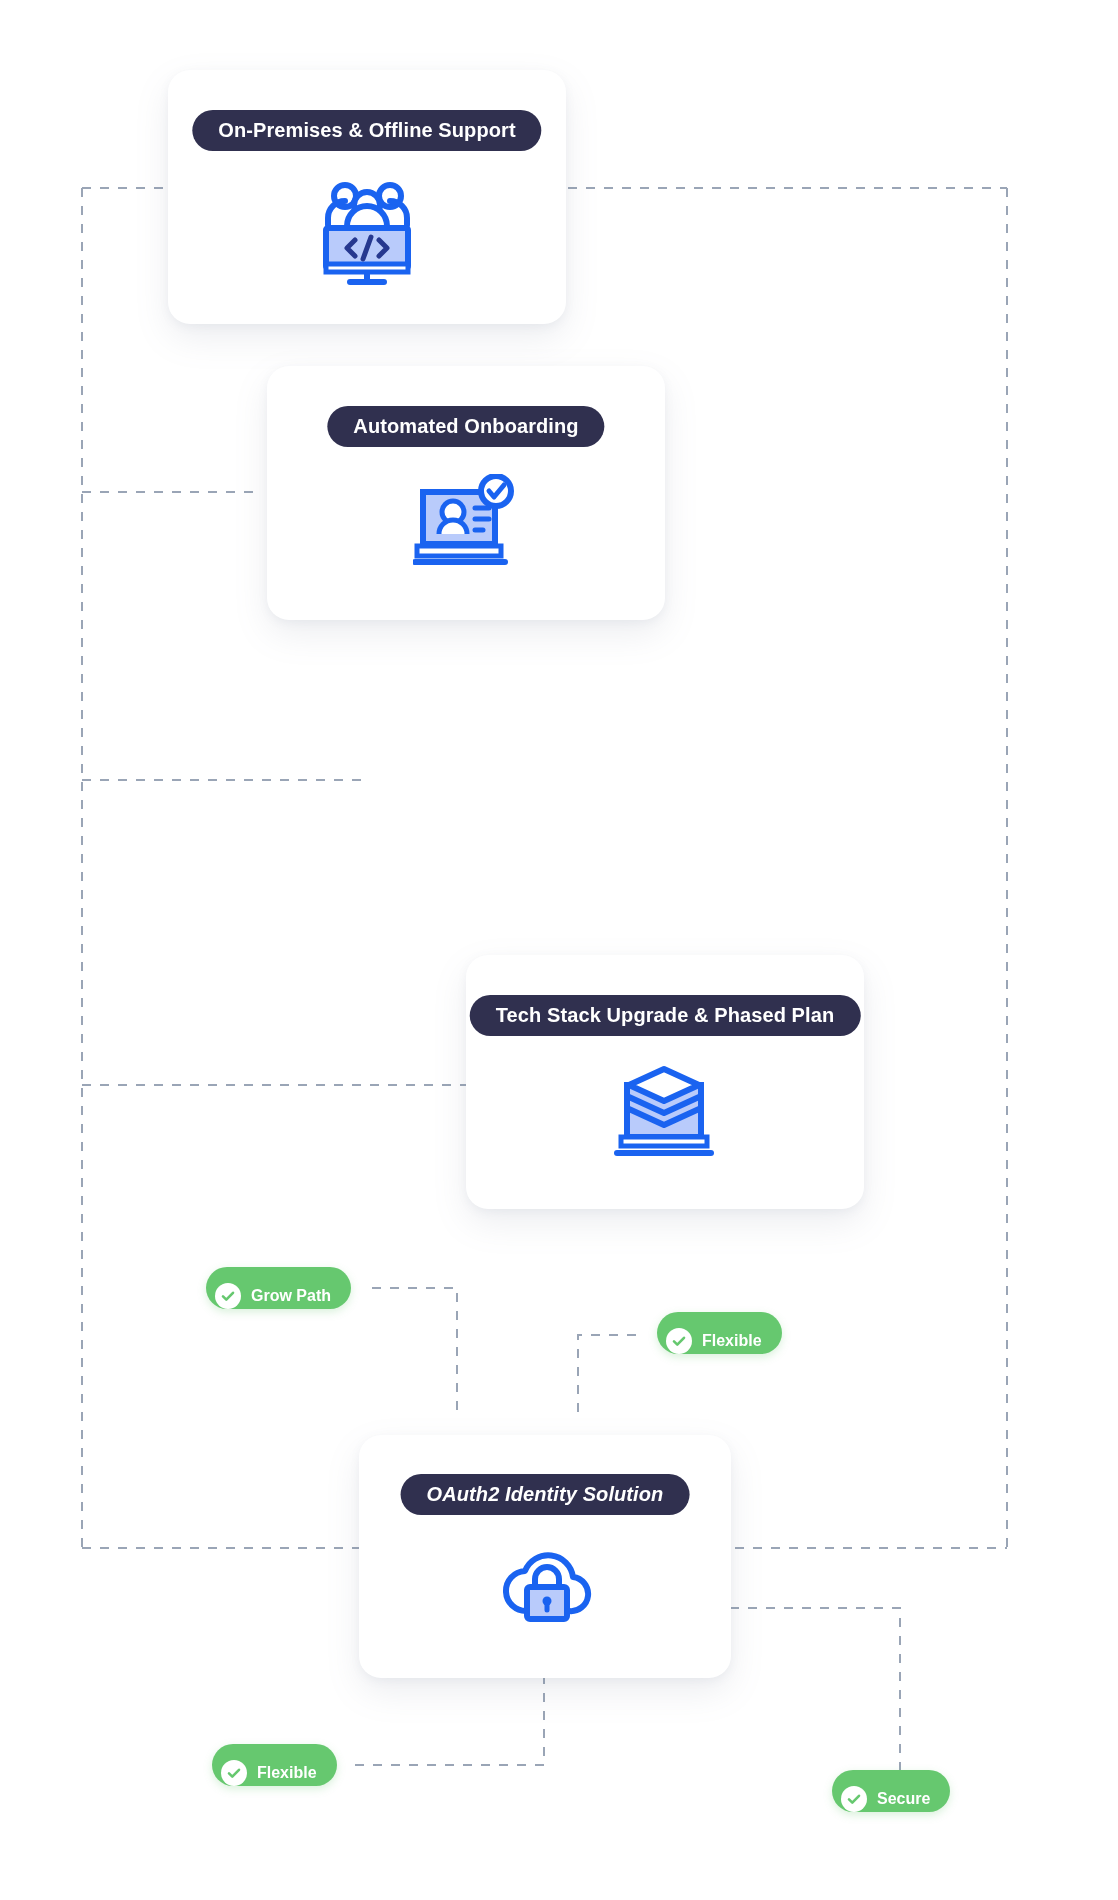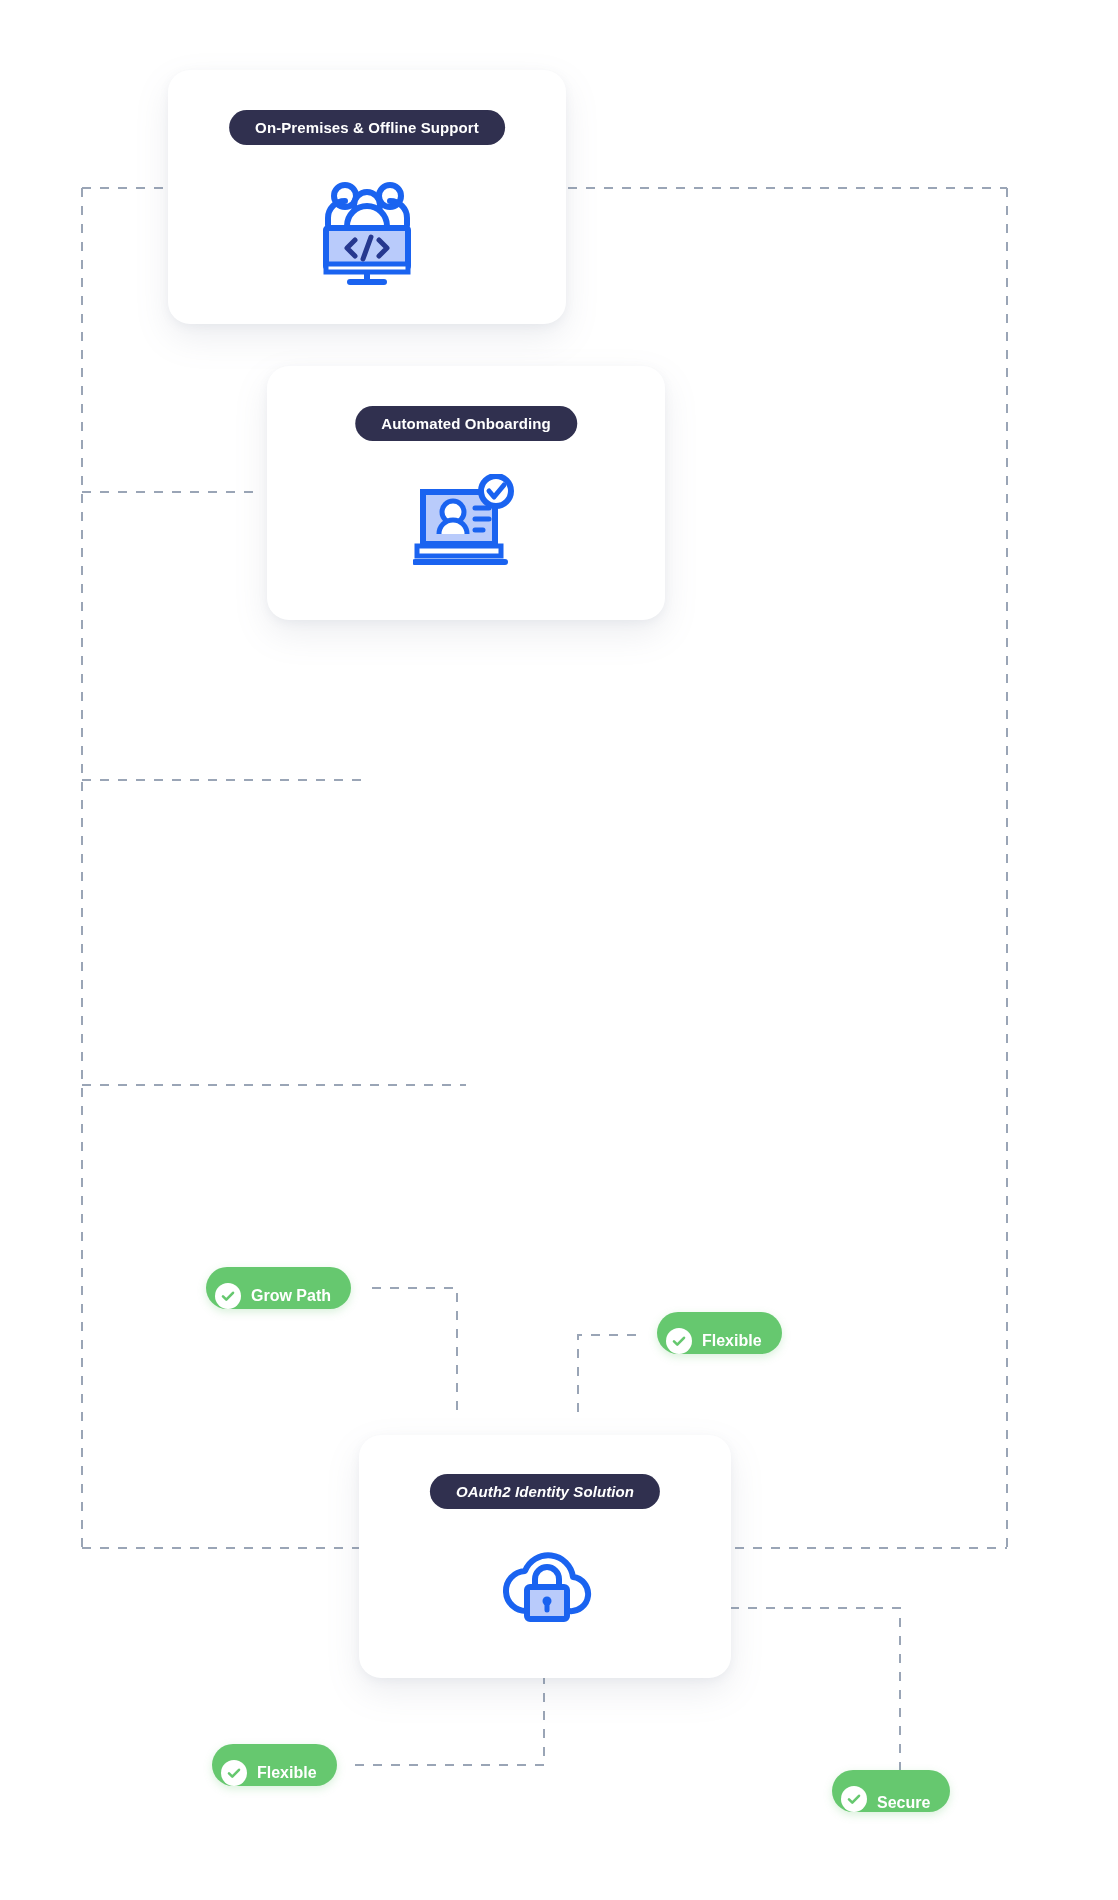--- a/index.html
+++ b/index.html
@@ -22,28 +22,28 @@
     box-shadow:0 14px 34px rgba(120,130,150,.135), 0 3px 10px rgba(120,130,150,.08);
   }
   .card-pill{
     position:absolute;
     left:50%;
     transform:translateX(-50%);
     background:#30304f;
     color:#ffffff;
     border-radius:999px;
     font-weight:bold;
-    font-size:15px;
+    font-size:20px;
     letter-spacing:.1px;
     white-space:nowrap;
     display:flex;
     align-items:center;
     justify-content:center;
     padding:0 26px;
-    height:35px;
+    height:41px;
     box-sizing:border-box;
   }
   .card-icon{
     position:absolute;
     left:50%;
     transform:translateX(-50%);
     display:flex;align-items:center;justify-content:center;
   }
 
   
@@ -140,20 +140,36 @@
         <circle cx="83" cy="17" r="15" fill="#ffffff" stroke="#1a63f0" stroke-width="6"></circle>
         <path d="M76 17 L81 23 L91 11" stroke="#1a63f0" stroke-width="5" fill="none" stroke-linecap="round" stroke-linejoin="round"></path>
 
         <rect x="4" y="72" width="84" height="10" fill="#ffffff" stroke="#1a63f0" stroke-width="5"></rect>
         <path d="M2 88 H92" stroke="#1a63f0" stroke-width="6" stroke-linecap="round"></path>
       </svg>
     </div>
   </div>
 
 
+  <div class="card" style="left:466px;top:955px;width:398px;height:254px;">
+    <div class="card-pill" style="top:40px;">Tech Stack Upgrade &amp; Phased Plan</div>
+    <div class="card-icon" style="top:110px;">
+      <svg width="104" height="96" viewBox="0 0 104 96" fill="none">
+
+        <rect x="14" y="20" width="74" height="52" fill="#b9cbfb" stroke="#1a63f0" stroke-width="6"></rect>
+
+        <path d="M51 4 L86 20 L51 36 L16 20 Z" fill="#ffffff" stroke="#1a63f0" stroke-width="6" stroke-linejoin="round"></path>
+        <path d="M16 32 L51 48 L86 32" fill="none" stroke="#1a63f0" stroke-width="6" stroke-linejoin="round" stroke-linecap="round"></path>
+        <path d="M16 44 L51 60 L86 44" fill="none" stroke="#1a63f0" stroke-width="6" stroke-linejoin="round" stroke-linecap="round"></path>
+
+        <rect x="8" y="72" width="86" height="9" fill="#ffffff" stroke="#1a63f0" stroke-width="5"></rect>
+        <path d="M4 88 H98" stroke="#1a63f0" stroke-width="6" stroke-linecap="round"></path>
+      </svg>
+    </div>
+  </div>
 
   <div class="card" style="left:359px;top:1435px;width:372px;height:243px;font-style:italic;">
     <div class="card-pill" style="top:39px;">OAuth2 Identity Solution</div>
     <div class="card-icon" style="top:104px;">
       <svg width="96" height="84" viewBox="0 0 96 84" fill="none">
 
         <path d="M30 72 a20 20 0 0 1 -2 -40 a25 25 0 0 1 48 6 a17 17 0 0 1 -4 34 Z" fill="#ffffff" stroke="#1a63f0" stroke-width="6" stroke-linejoin="round"></path>
 
         <path d="M38 48 V40 a12 12 0 0 1 24 0 V48" fill="none" stroke="#1a63f0" stroke-width="6" stroke-linecap="round"></path>
 
@@ -184,21 +200,21 @@
 
   <div class="badge" style="left:212px;top:1744px;">
     <span class="chk">
       <svg width="16" height="16" viewBox="0 0 16 16" fill="none">
         <path d="M3 8.4 L6.3 11.6 L13 4.8" stroke="#66c86f" stroke-width="2.6" fill="none" stroke-linecap="round" stroke-linejoin="round"></path>
       </svg>
     </span>
     <span class="blabel">Flexible</span>
   </div>
 
-  <div class="badge" style="left:832px;top:1770px;align-items:flex-end;">
+  <div class="badge" style="left:832px;top:1770px;">
     <span class="chk">
       <svg width="16" height="16" viewBox="0 0 16 16" fill="none">
         <path d="M3 8.4 L6.3 11.6 L13 4.8" stroke="#66c86f" stroke-width="2.6" fill="none" stroke-linecap="round" stroke-linejoin="round"></path>
       </svg>
     </span>
     <span class="blabel">Secure</span>
   </div>
 
 </div>
 

